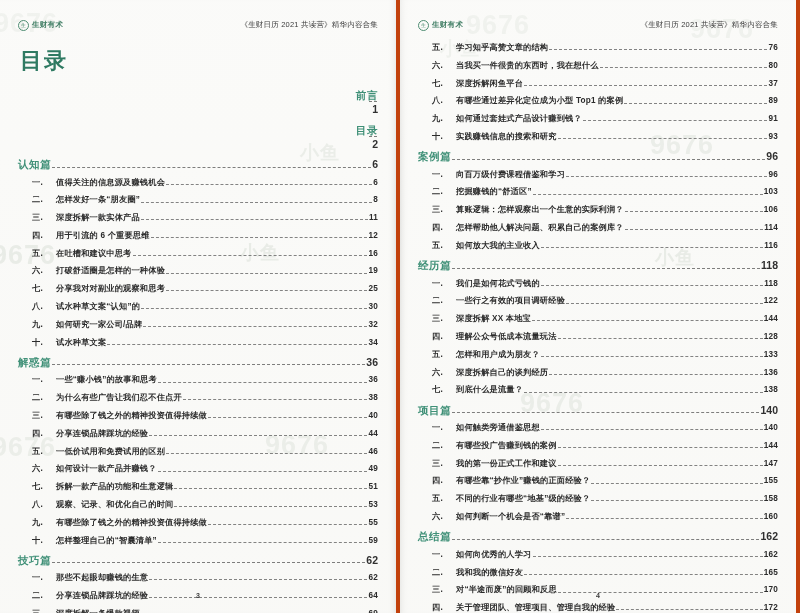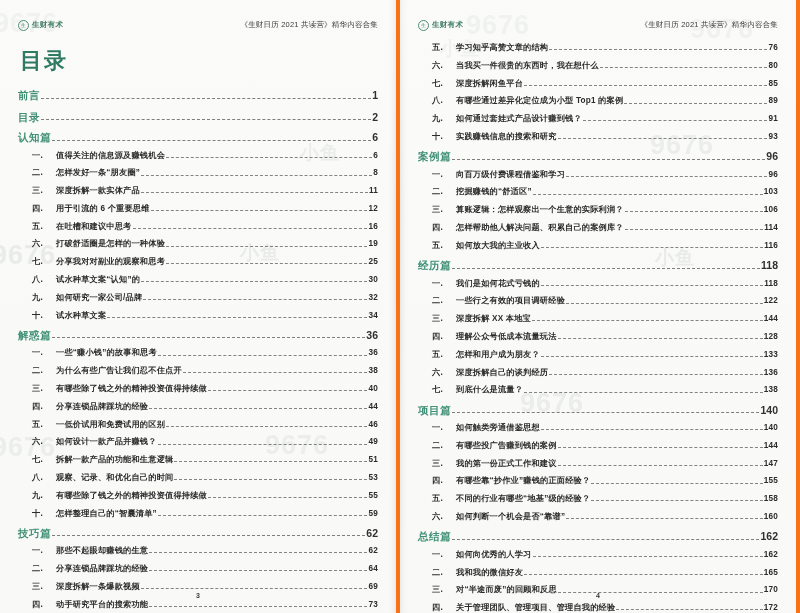--- a/index.html
+++ b/index.html
@@ -7,21 +7,21 @@
   body{
     width:800px;height:613px;
     background:#c9c9c9;
     font-family:"Liberation Sans","DejaVu Sans",sans-serif;
     overflow:hidden;
   }
   .spread{
     position:relative;
     width:800px;height:613px;
     display:flex;
-    background:#f97316;
+    background:#c2410c;
   }
   .page{
     position:relative;
     width:396px;height:613px;
     background:#fbfbf9;
     overflow:hidden;
     box-sizing:border-box;
     padding:0 18px;
   }
   .page.left{margin-right:4px;box-shadow:inset -6px 0 10px -8px rgba(0,0,0,.30);}
@@ -101,21 +101,21 @@
   .lv0{
     color:#3f9077;
     font-size:10.5px;font-weight:700;
     letter-spacing:.6px;
     margin:10px 0 9px 0;
   }
   .lv0 .pg{color:#303030;font-weight:700;font-size:10.5px;letter-spacing:0;}
   .lv0 .dots{color:#555;opacity:.75;}
 
   
-  .lv0.fm{margin:11px 0 10px 0;}
+  .lv0.fm{margin:11px 0 10px 0;flex-direction:column;}
 
   
   .lv1{
     color:#2b2b2b;
     font-size:8.2px;font-weight:700;
     margin:0 0 9.6px 14px;
     letter-spacing:.2px;
   }
   .lv1 .num{
     flex:0 0 auto;
@@ -360,21 +360,21 @@
         <div class="toc-row lv1">
           <span class="num">六.</span>
           <span class="lbl">当我买一件很贵的东西时，我在想什么</span>
           <span class="dots"></span>
           <span class="pg">80</span>
         </div>
         <div class="toc-row lv1">
           <span class="num">七.</span>
           <span class="lbl">深度拆解闲鱼平台</span>
           <span class="dots"></span>
-          <span class="pg">85</span>
+          <span class="pg">37</span>
         </div>
         <div class="toc-row lv1">
           <span class="num">八.</span>
           <span class="lbl">有哪些通过差异化定位成为小型 Top1 的案例</span>
           <span class="dots"></span>
           <span class="pg">89</span>
         </div>
         <div class="toc-row lv1">
           <span class="num">九.</span>
           <span class="lbl">如何通过套娃式产品设计赚到钱？</span>

